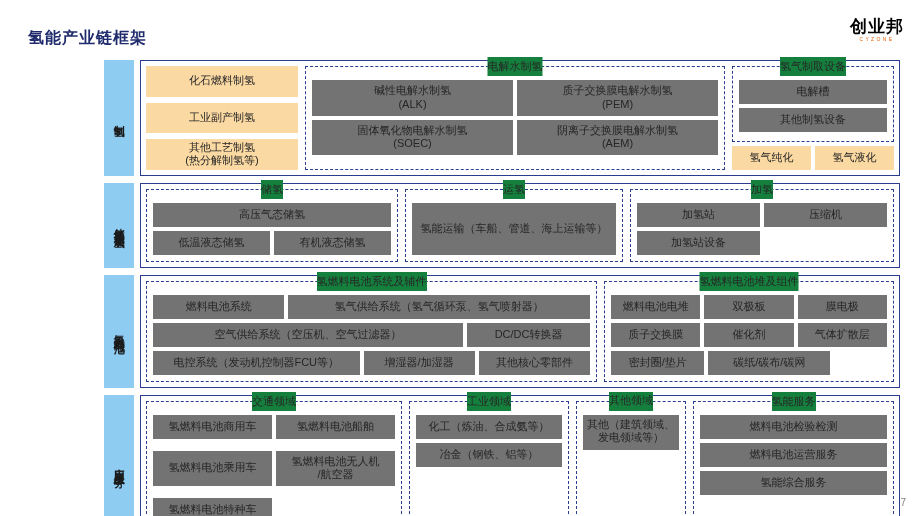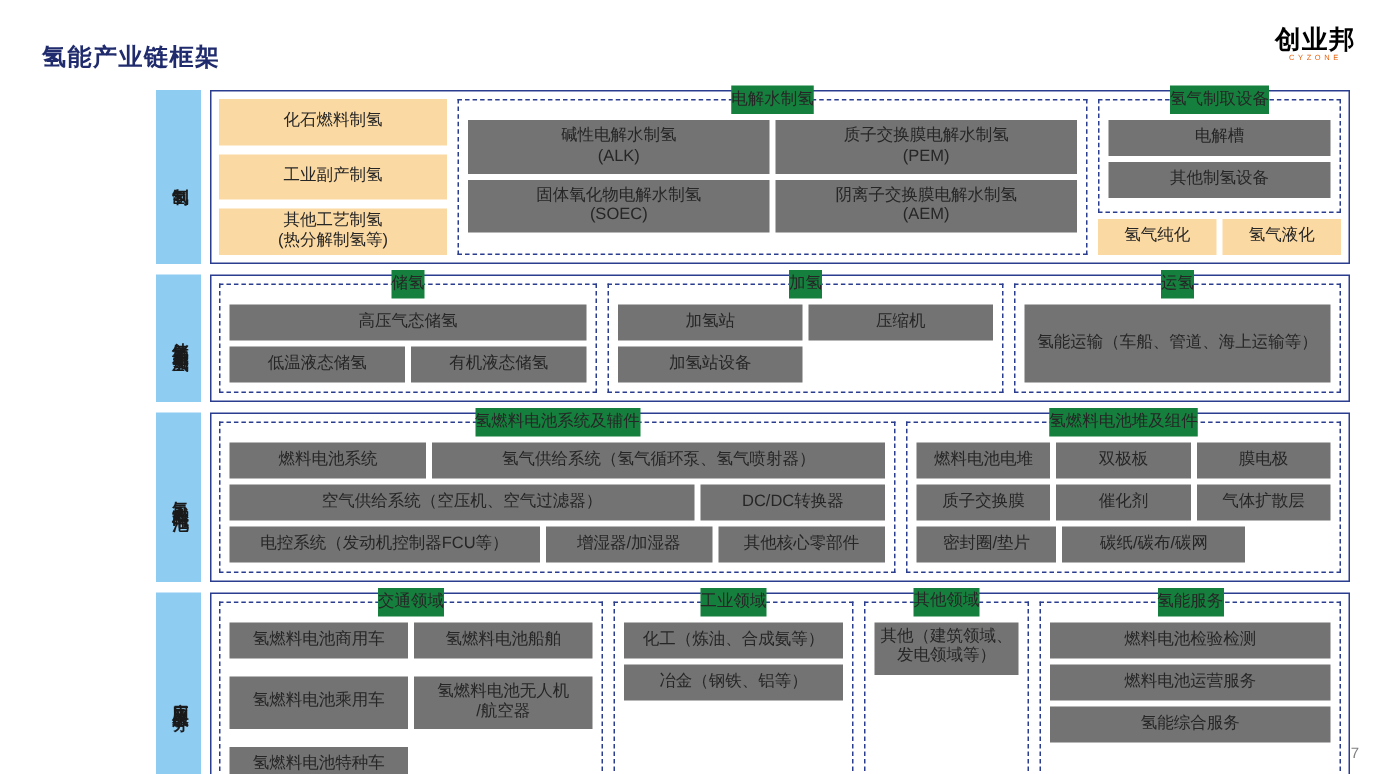--- a/index.html
+++ b/index.html
@@ -140,38 +140,38 @@
         <div class="group-cap">储氢</div>
         <div class="grow">
           <div class="cell">高压气态储氢</div>
         </div>
         <div class="grow">
           <div class="cell">低温液态储氢</div>
           <div class="cell">有机液态储氢</div>
         </div>
       </div>
 
-      <div class="group r2-c">
-        <div class="group-cap">加氢</div>
-        <div class="grow">
-          <div class="cell">加氢站</div>
-          <div class="cell">压缩机</div>
-        </div>
-        <div class="grow">
-          <div class="cell">加氢站设备</div>
-          <div class="cell blank"></div>
-        </div>
-      </div>
-
       <div class="group r2-b">
         <div class="group-cap">运氢</div>
         <div class="grow" style="flex:1">
           <div class="cell">氢能运输（车船、管道、海上运输等）</div>
         </div>
       </div>
+
+      <div class="group r2-c">
+        <div class="group-cap">加氢</div>
+        <div class="grow">
+          <div class="cell">加氢站</div>
+          <div class="cell">压缩机</div>
+        </div>
+        <div class="grow">
+          <div class="cell">加氢站设备</div>
+          <div class="cell blank"></div>
+        </div>
+      </div>
     </div>
   </div>
 
   <div class="row">
     <div class="row-tab">氢燃料电池</div>
     <div class="row-body">
       <div class="group r3-b">
         <div class="group-cap">氢燃料电池系统及辅件</div>
         <div class="grow">
           <div class="cell" style="flex:.42">燃料电池系统</div>

